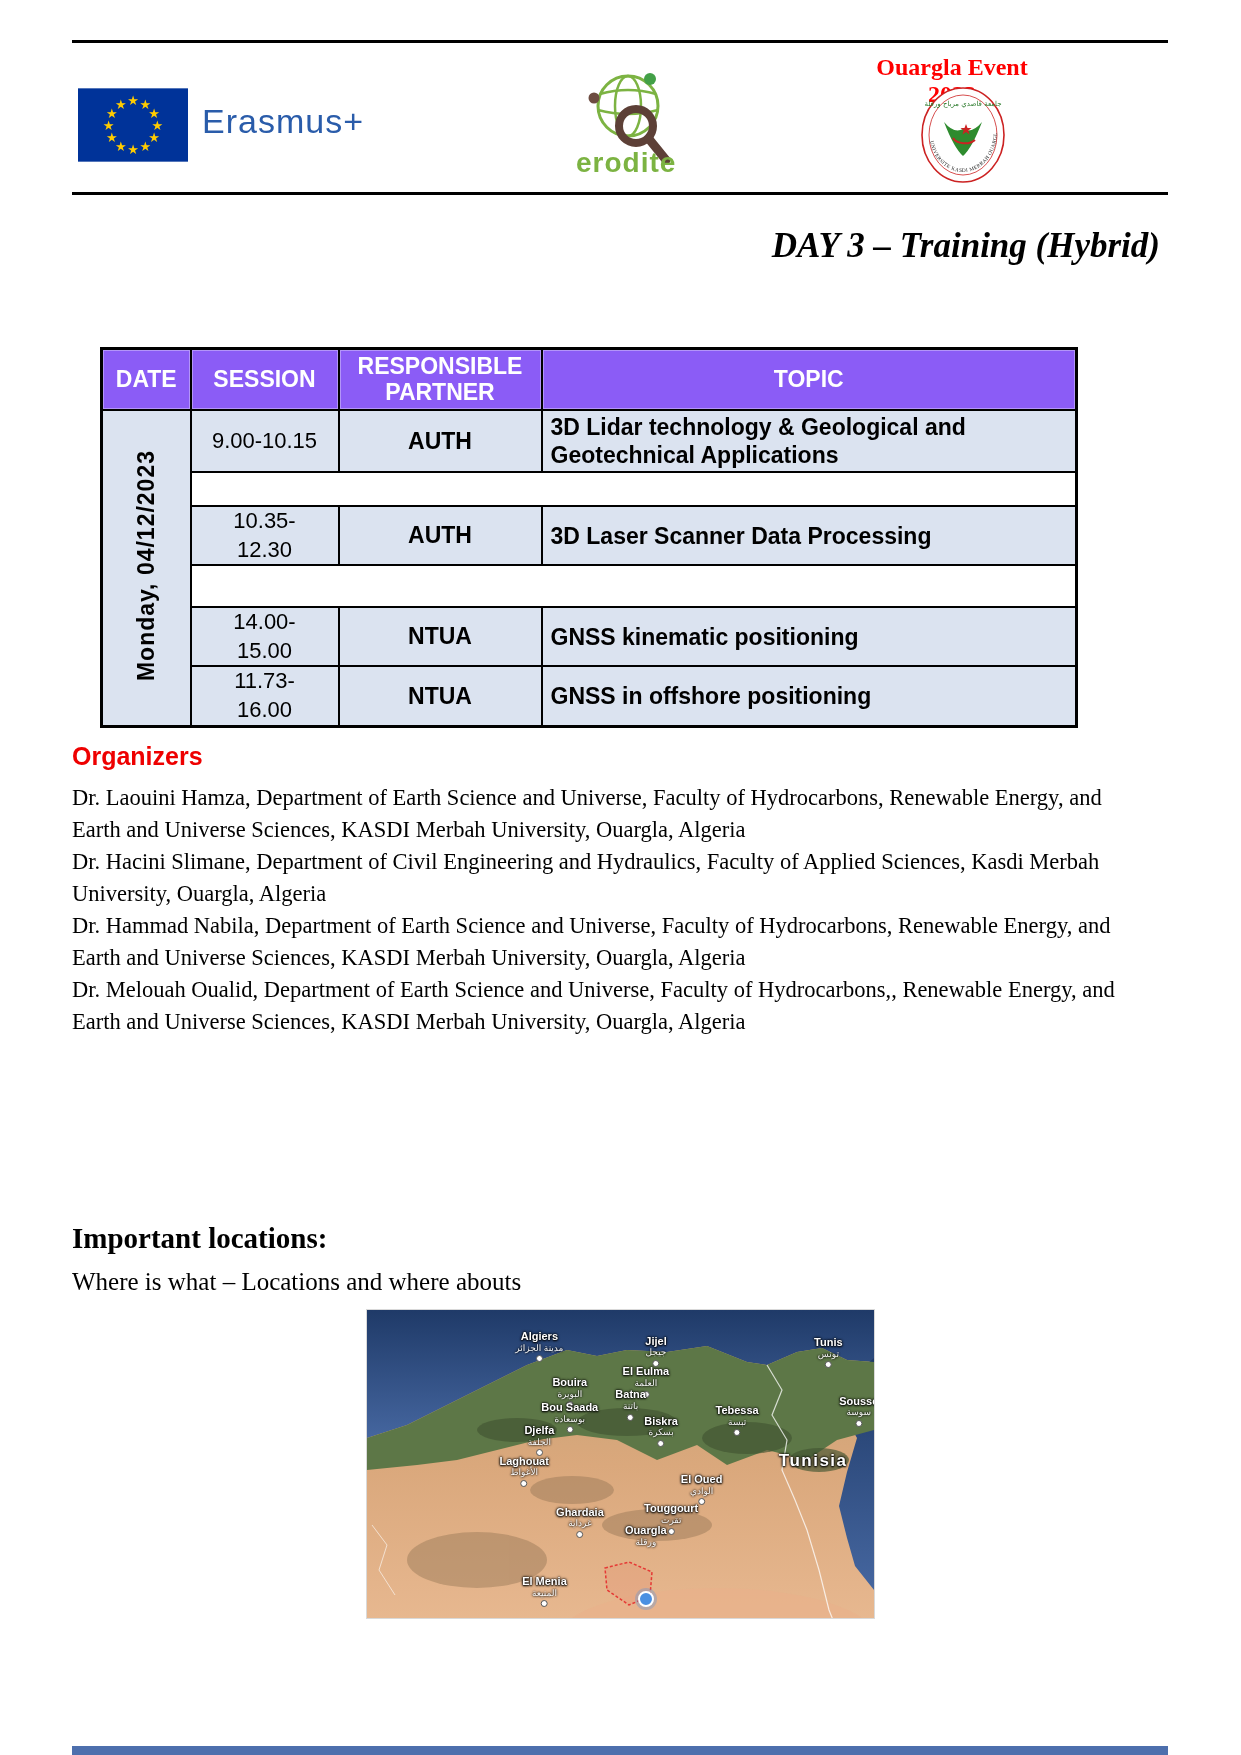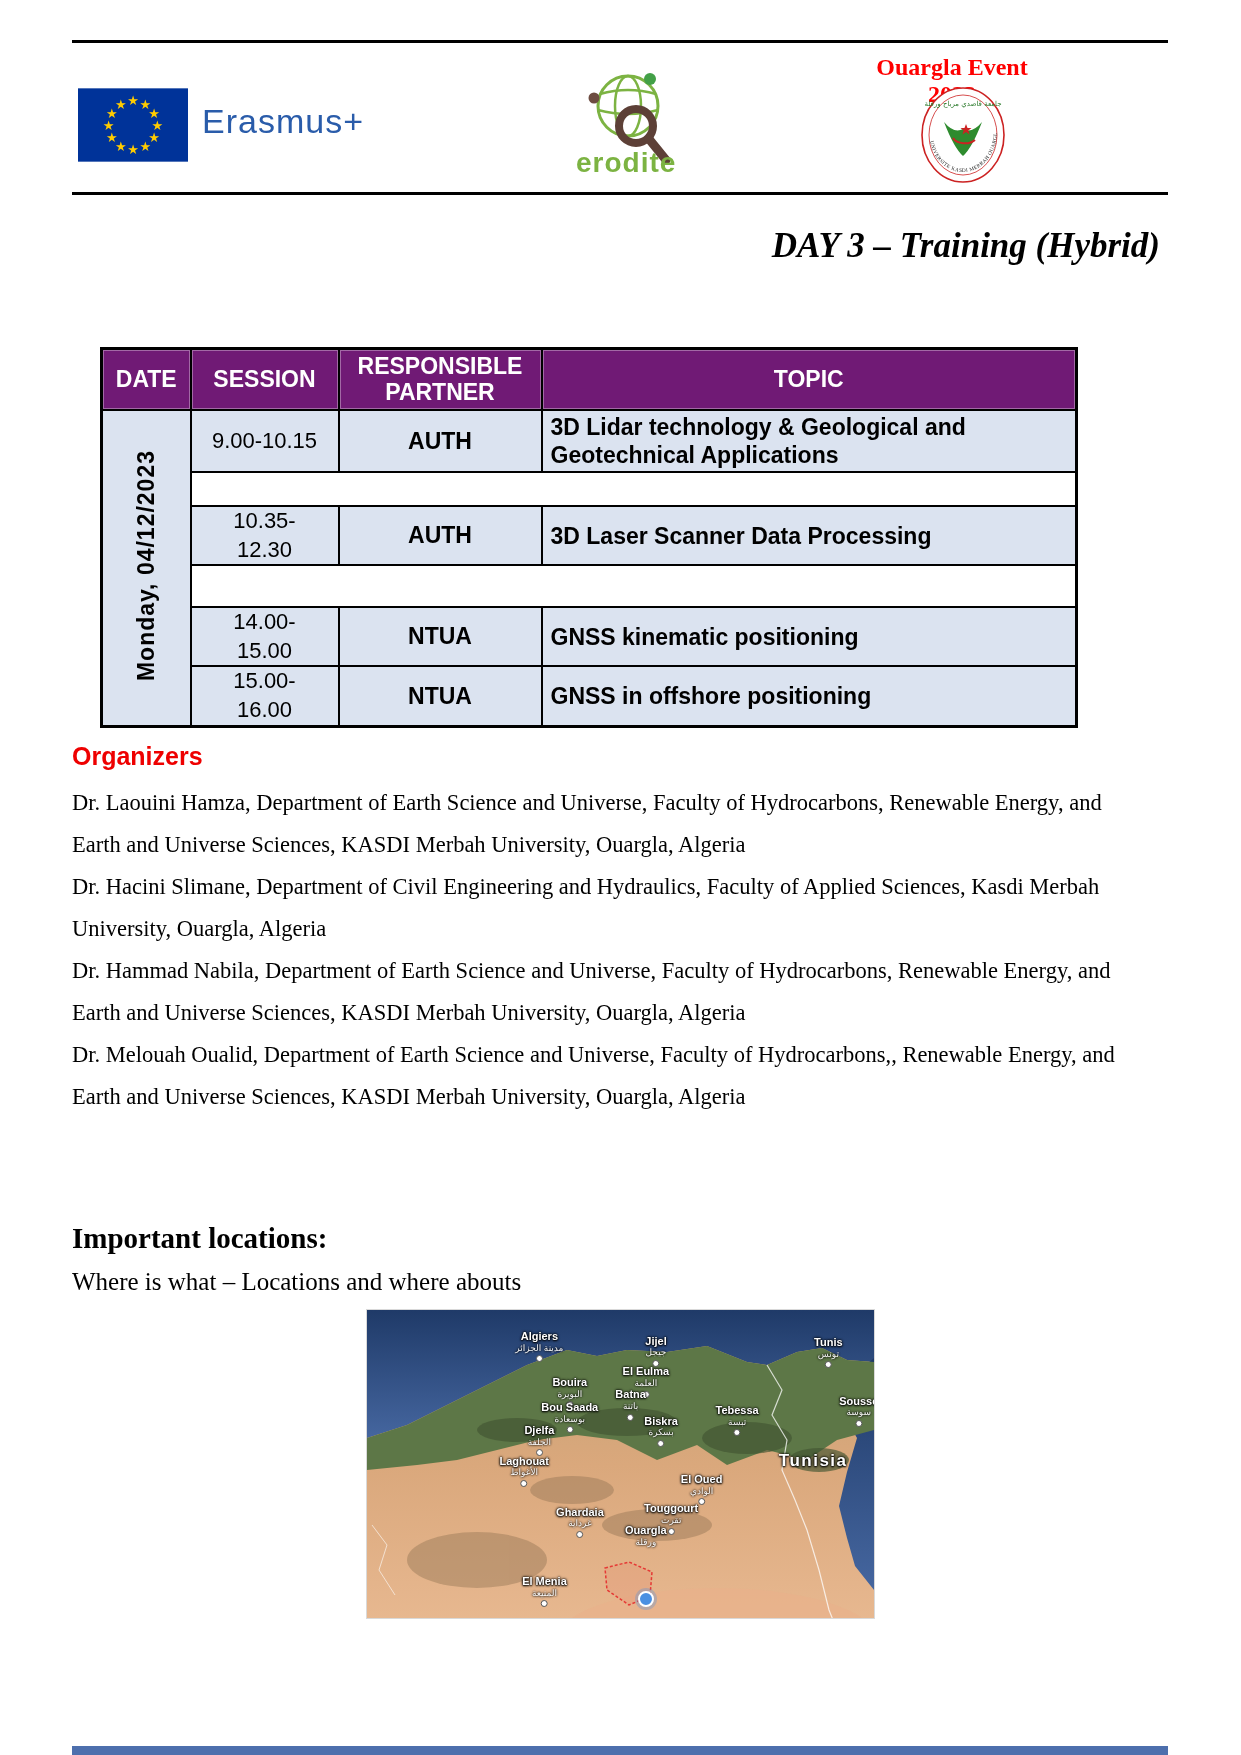--- a/index.html
+++ b/index.html
@@ -18,37 +18,37 @@
                font-weight:bold;font-size:24px;color:#f00;}
   .seal{position:absolute;left:920px;top:86px;width:86px;height:98px;}
 
   .title{position:absolute;left:0;top:226px;width:1160px;margin:0;text-align:right;
          font-size:35px;font-weight:bold;font-style:italic;}
 
   
   table.schedule{position:absolute;left:100px;top:347px;width:975px;border-collapse:collapse;
         table-layout:fixed;border:3px solid #000;font-family:"Liberation Sans",sans-serif;}
   table.schedule th,table.schedule td{border:2px solid #000;}
-  table.schedule th{background:#701a75;color:#fff;font-size:23px;font-weight:bold;height:59px;
+  table.schedule th{background:#8b5cf6;color:#fff;font-size:23px;font-weight:bold;height:59px;
         line-height:1.12;text-align:center;box-shadow:inset 0 0 0 1px rgba(255,255,255,.35);padding:0 2px;}
   table.schedule td{background:#dbe3f0;vertical-align:middle;}
   tr.r1{height:57px;} tr.r2{height:55px;} tr.r3{height:57px;} tr.r4{height:56px;}
   tr.gap1 td{background:#fff;height:30px;}
   tr.gap2 td{background:#fff;height:38px;}
   td.date-cell{text-align:center;}
   td.date-cell .vert{display:inline-block;writing-mode:vertical-rl;transform:rotate(180deg);
         font-weight:bold;font-size:23px;letter-spacing:1px;white-space:nowrap;}
   td.session{text-align:center;font-size:22px;padding:0 16px;line-height:1.3;}
   td.partner{text-align:center;font-weight:bold;font-size:23px;}
   td.topic{font-weight:bold;font-size:23px;padding:2px 8px;line-height:1.22;}
 
   
   .org-heading{position:absolute;left:72px;top:742px;font-family:"Liberation Sans",sans-serif;
         font-weight:bold;font-size:25px;color:#ee0000;}
-  .org-list{position:absolute;left:72px;top:782px;width:1045px;font-size:22.5px;line-height:42px;}
+  .org-list{position:absolute;left:72px;top:782px;width:1045px;font-size:22.5px;line-height:32px;}
   .org-list p{margin:0;}
 
   .loc-heading{position:absolute;left:72px;top:1222px;font-size:29px;font-weight:bold;}
   .loc-sub{position:absolute;left:72px;top:1268px;font-size:25px;}
 
   
   .map{position:absolute;left:367px;top:1310px;width:507px;height:308px;overflow:hidden;
        box-shadow:0 0 0 1px rgba(0,0,0,.15);}
   .map svg{position:absolute;left:0;top:0;}
   .map-labels{position:absolute;inset:0;}
@@ -163,21 +163,21 @@
       </tr>
       <tr class="gap2">
           <td colspan="3"></td>
         </tr>
       <tr class="r3">
         <td class="session">14.00-15.00</td>
         <td class="partner">NTUA</td>
         <td class="topic">GNSS kinematic positioning</td>
       </tr>
       <tr class="r4">
-        <td class="session">15.00-16.00</td>
+        <td class="session">11.73-16.00</td>
         <td class="partner">NTUA</td>
         <td class="topic">GNSS in offshore positioning</td>
       </tr>
     </tbody>
   </table>
 
   <div class="org-heading">Organizers</div>
   <div class="org-list">
     <p>Dr. Laouini Hamza, Department of Earth Science and Universe, Faculty of Hydrocarbons, Renewable Energy, and Earth and Universe Sciences, KASDI Merbah University, Ouargla, Algeria</p>
     <p>Dr. Hacini Slimane, Department of Civil Engineering and Hydraulics, Faculty of Applied Sciences, Kasdi Merbah University, Ouargla, Algeria</p>

